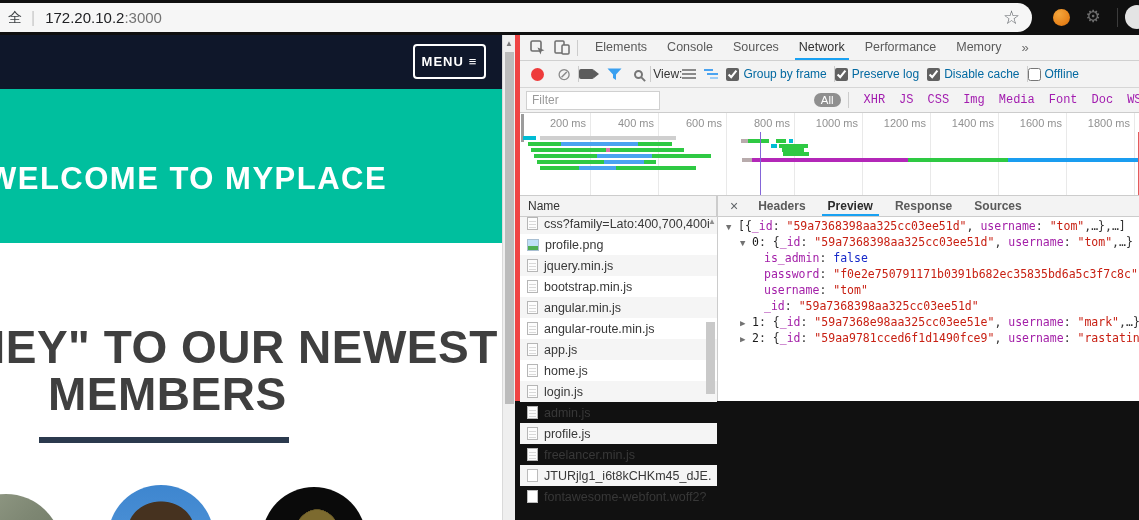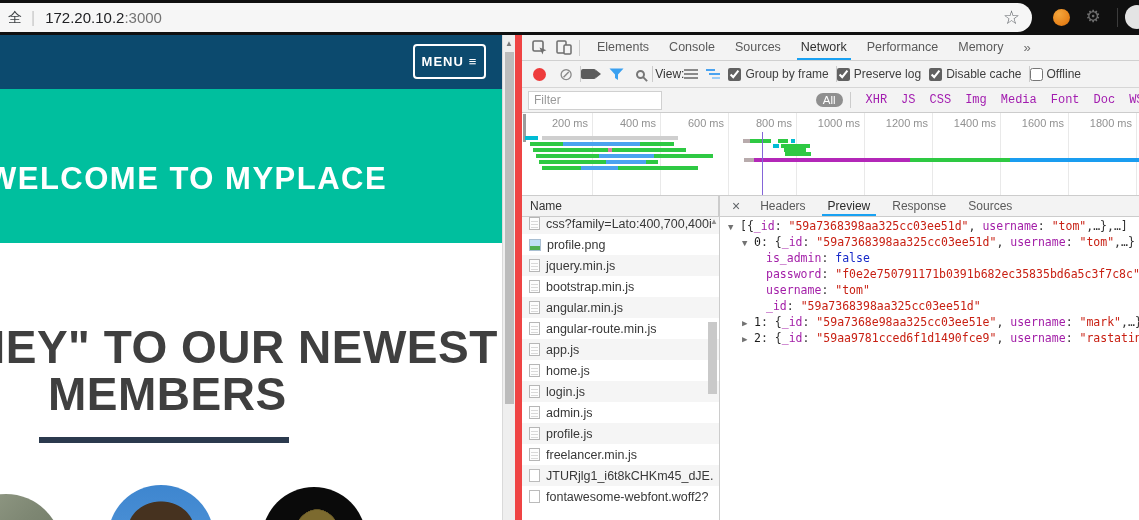--- a/index.html
+++ b/index.html
@@ -16,41 +16,41 @@
   .url-port { font-size:15px; color:#737373; }
   #star { position:absolute; right:12px; top:3px; font-size:19px; color:#5f6368; cursor:default; }
   .tb-ext { position:absolute; top:9px; width:17px; height:17px; border-radius:50%; }
   #ext-ball { left:1053px; background:radial-gradient(circle at 35% 30%, #f4a63c, #e8831a 65%, #c66a10); }
   #ext-gear { left:1083px; width:20px; height:20px; top:7px; color:#6d6d6d; font-size:17px; line-height:20px; text-align:center; background:none; }
   #tb-sep { position:absolute; left:1117px; top:8px; width:1px; height:19px; background:#3c3c3c; }
   #tb-avatar { position:absolute; left:1125px; top:5px; width:24px; height:24px; border-radius:50%; background:#e4e4e4; }
 
   
   #site { position:absolute; left:0; top:35px; width:515px; height:485px; background:#fff; overflow:hidden; }
-  #site-nav { position:absolute; left:0; top:0; width:503px; height:54px; background:#0c4a6e; }
+  #site-nav { position:absolute; left:0; top:0; width:503px; height:54px; background:#0f172a; }
   #menu-btn { position:absolute; left:413px; top:9px; width:73px; height:35px; border:2px solid #fff; border-radius:4px; color:#fff; font-size:13px; font-weight:bold; letter-spacing:1px; display:flex; align-items:center; justify-content:center; gap:5px; cursor:pointer; }
   #hero { position:absolute; left:0; top:54px; width:503px; height:154px; background:#00bf9e; }
   #hero-title { position:absolute; left:-13px; top:72px; color:#fff; font-size:31px; font-weight:bold; letter-spacing:1.5px; white-space:nowrap; }
   .headline { position:absolute; color:#3f3f3f; font-size:46px; font-weight:bold; white-space:nowrap; letter-spacing:0.5px; }
   #headline1 { left:-28px; top:285px; }
   #headline2 { left:48px; top:332px; }
   #headline-rule { position:absolute; left:39px; top:402px; width:250px; height:6px; background:#2b3a4e; }
   .avatar { position:absolute; border-radius:50%; }
   #avatar-1 { left:-50px; top:459px; width:112px; height:112px; background:linear-gradient(135deg,#9aa28d 0%,#7e8773 45%,#656e5b 100%); }
   #avatar-2 { left:108px; top:450px; width:106px; height:106px;
       background: radial-gradient(ellipse 34px 30px at 53px 46px, #46321f 97%, transparent), radial-gradient(ellipse 26px 32px at 53px 72px, #d8b38c 97%, transparent), linear-gradient(#3e86cf,#5a9bdd); }
   #avatar-3 { left:262px; top:452px; width:104px; height:104px;
       background: radial-gradient(ellipse 26px 36px at 55px 58px, #7c6a2f 96%, #5c4f23 99%, transparent), #0a0a0a; }
   
   #page-scroll { position:absolute; left:502px; top:0; width:13px; height:485px; background:#efefef; border-left:1px solid #dadada; }
   #page-scroll .arrow { position:absolute; left:2px; top:4px; font-size:8px; color:#7a7a7a; }
   #page-scroll .thumb { position:absolute; left:2px; top:17px; width:9px; height:352px; background:#bcbcbc; }
 
   
-  #devtools { position:absolute; left:515px; top:35px; width:624px; height:485px; background:#fff; border-left:7px solid #ef4444; font-size:12px; color:#333; }
+  #devtools { position:absolute; left:515px; top:35px; width:624px; height:366px; background:#fff; border-left:5px solid #ef4444; font-size:12px; color:#333; }
   #dt-tabbar { position:absolute; left:0; top:0; width:624px; height:26px; background:#f3f3f3; border-bottom:1px solid #d0d0d0; display:flex; align-items:center; }
   .dt-toolicon { width:16px; height:16px; margin-left:9px; display:flex; align-items:center; justify-content:center; cursor:pointer; }
   .vsep { width:1px; height:16px; background:#ccc; margin:0 7px; flex:none; }
   .dtab { padding:0 10px; height:25px; line-height:25px; color:#5a5a5a; font-size:12.5px; cursor:pointer; position:relative; flex:none; }
   .dtab.active { color:#303030; }
   .dtab.active:after { content:''; position:absolute; left:6px; right:6px; bottom:0; height:2px; background:#19a1f2; }
   .dtab.chev { font-size:13px; color:#6e6e6e; }
 
   #dt-toolbar { position:absolute; left:0; top:26px; width:624px; height:27px; background:#f3f3f3; border-bottom:1px solid #d6d6d6; display:flex; align-items:center; overflow:hidden; white-space:nowrap; }
   #rec-dot { width:13px; height:13px; border-radius:50%; background:#ee3b3b; margin-left:11px; flex:none; cursor:pointer; }
@@ -60,21 +60,21 @@
   .mag { width:9px; height:9px; border:2px solid #777; border-radius:50%; position:relative; flex:none; cursor:pointer; }
   .mag:after { content:''; position:absolute; width:6px; height:2px; background:#777; transform:rotate(45deg); right:-5px; bottom:-3px; }
   #view-label { margin:0 6px 0 2px; color:#333; flex:none; }
   .vlist { width:14px; height:2px; background:#8a8a8a; box-shadow:0 4px 0 #8a8a8a, 0 8px 0 #8a8a8a; margin-top:-8px; flex:none; cursor:pointer; }
   .wficon { width:14px; height:12px; flex:none; cursor:pointer;
     background:linear-gradient(#4aa3f0,#4aa3f0) 0px 1px/9px 2px no-repeat,
                linear-gradient(#4aa3f0,#4aa3f0) 3px 5px/11px 2px no-repeat,
                linear-gradient(#9ccdf7,#9ccdf7) 6px 9px/8px 2px no-repeat; }
   .cbg { display:flex; align-items:center; gap:4px; flex:none; cursor:pointer; }
   .cbg input { width:13px; height:13px; accent-color:#616161; }
-  .cbg span { color:#404040; }
+  .cbg span { color:#0369a1; }
   #dt-toolbar > * { margin-right:0; }
   .sp8 { width:8px; flex:none; } .sp12 { width:12px; flex:none; }
 
   #dt-filterbar { position:absolute; left:0; top:53px; width:624px; height:25px; background:#f3f3f3; border-bottom:1px solid #ccc; display:flex; align-items:center; overflow:hidden; white-space:nowrap; }
   #filter-input { width:134px; height:19px; margin-left:6px; border:1px solid #d0d0d0; background:#fff; font-size:12px; padding:0 5px; color:#333; flex:none; font-family:"Liberation Sans",sans-serif; }
   #filter-input::placeholder { color:#9a9a9a; }
   #hide-data { margin-left:44px;margin-top:48px; }
   .all-pill { background:#8f8f8f; color:#fff; border-radius:9px; padding:1px 7px; font-size:11.5px; margin-left:8px; flex:none; cursor:pointer; }
   #filter-types { display:flex; gap:14px; margin-left:8px; }
   .ftype { color:#a21caf; cursor:pointer; flex:none;font-family:Liberation Mono, monospace; }
@@ -355,21 +355,21 @@
           <div class="icon-plain"></div>
           <span>fontawesome-webfont.woff2?</span>
         </div>
       </div>
     <div id="list-scroll-up">▲</div>
     <div id="list-thumb"></div>
     <div id="name-col-border"></div>
 
     <div id="detail-head">
       <span id="detail-close">×</span>
-      <div id="detail-tabs" style="display:flex;">
+      <div id="detail-tabs" style="display:flex;font-weight:bold;">
           <div class="ptab">Headers</div>
           <div class="ptab active">Preview</div>
           <div class="ptab">Response</div>
           <div class="ptab">Sources</div>
         </div>
     </div>
 
     <div id="preview-pane">
         <div class="pv-line" style="padding-left: 8px;"><span class="seg-arw">▼</span><span class="seg-pln">[{</span><span class="seg-key">_id</span><span class="seg-pln">: </span><span class="seg-str">"59a7368398aa325cc03ee51d"</span><span class="seg-pln">, </span><span class="seg-key">username</span><span class="seg-pln">: </span><span class="seg-str">"tom"</span><span class="seg-pln">,…},…]</span></div>
         <div class="pv-line" style="padding-left: 22px;"><span class="seg-arw">▼</span><span class="seg-idx">0</span><span class="seg-pln">: {</span><span class="seg-key">_id</span><span class="seg-pln">: </span><span class="seg-str">"59a7368398aa325cc03ee51d"</span><span class="seg-pln">, </span><span class="seg-key">username</span><span class="seg-pln">: </span><span class="seg-str">"tom"</span><span class="seg-pln">,…}</span></div>

